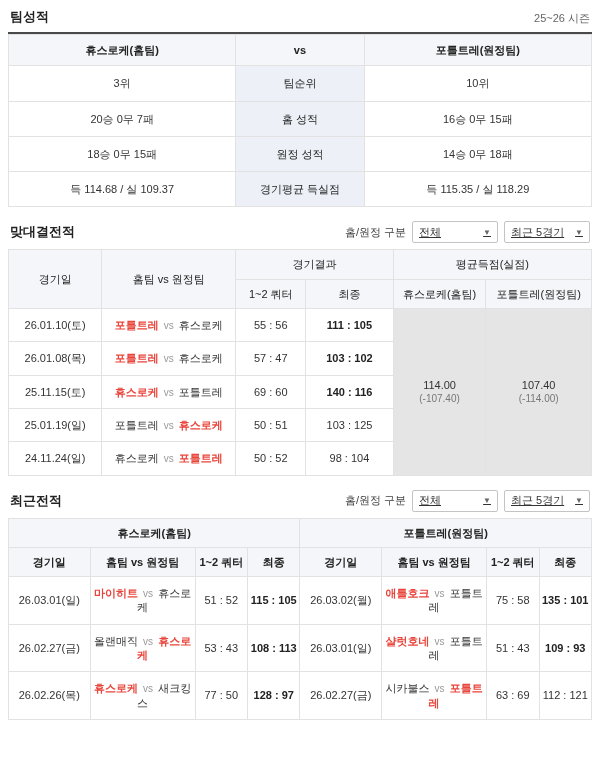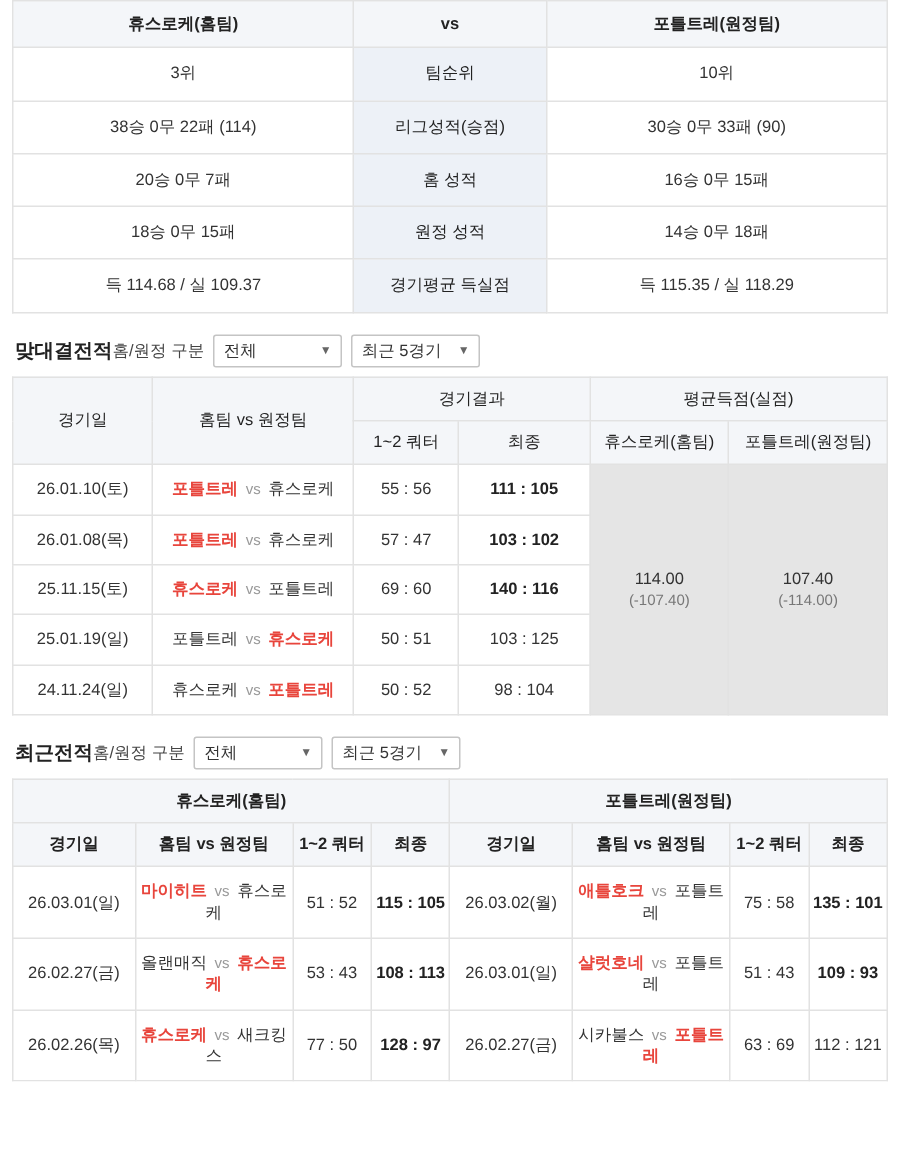--- a/index.html
+++ b/index.html
@@ -24,40 +24,41 @@
   .sec-title {
     font-size: 13px;
     font-weight: bold;
     color: #222;
   }
   .sec-sub { font-size: 11px; color: #666; }
 
   .sec-head2 {
     display: flex;
     align-items: center;
-    justify-content: flex-start;
+    justify-content: space-between;
     padding: 14px 2px 6px 2px;
   }
   .sec-head2 .sec-title { font-size: 13px; }
 
   
   .filters { display: flex; align-items: center; gap: 6px; }
   .filter-label { font-size: 11px; color: #444; }
   .sel {
     border: 1px solid #c4c4c4;
     background: #fff;
     height: 22px;
     min-width: 86px;
     display: flex;
     align-items: center;
     justify-content: space-between;
     padding: 0 6px;
     font-size: 11px;
     color: #333;
     border-radius: 2px;
+    text-decoration: underline;
   }
   .sel .chev { font-size: 8px; color: #666; margin-left: 8px; }
 
   
   table { border-collapse: collapse; width: 100%; }
   th, td {
     border: 1px solid #e2e2e2;
     text-align: center;
     padding: 6px 2px;
     font-size: 11px;
@@ -110,39 +111,38 @@
   .bold { font-weight: bold; color: #222; }
   .sub { font-size: 10px; color: #777; }
 
   .vs-sep { color: #999; font-size: 10px; padding: 0 2px; }
 </style>
 </head>
 <body>
 
 <div class="wrap">
 
+  <div class="sec-head">
+    <div class="sec-title">팀성적</div>
+    <div class="sec-sub">25~26 시즌</div>
+  </div>
 
   <table class="tbl-stats">
     <thead>
       <tr>
         <th style="width:39%">휴스로케(홈팀)</th>
         <th style="width:22%">vs</th>
         <th style="width:39%">포틀트레(원정팀)</th>
       </tr>
     </thead>
     <tbody>
       <tr>
         <td>3위</td>
         <td class="mid">팀순위</td>
         <td>10위</td>
-      </tr>
-      <tr>
-        <td>38승 0무 22패 (114)</td>
-        <td class="mid">리그성적(승점)</td>
-        <td>30승 0무 33패 (90)</td>
       </tr>
       <tr>
         <td>20승 0무 7패</td>
         <td class="mid">홈 성적</td>
         <td>16승 0무 15패</td>
       </tr>
       <tr>
         <td>18승 0무 15패</td>
         <td class="mid">원정 성적</td>
         <td>14승 0무 18패</td>

